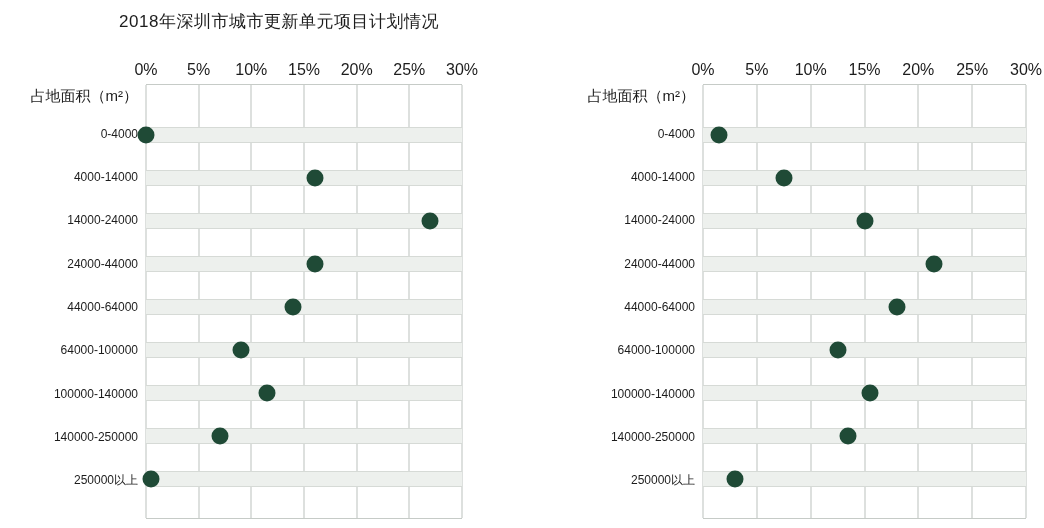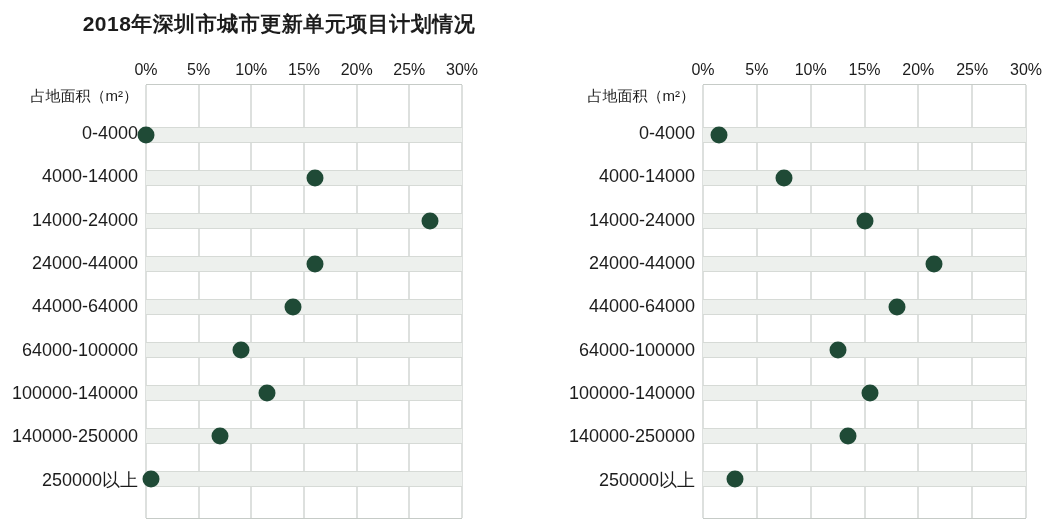--- a/index.html
+++ b/index.html
@@ -13,40 +13,40 @@
   .chart {
     width:522px; padding-top:10px;
     display:grid;
     grid-template-columns:var(--lc) 1fr var(--rm);
     grid-template-rows:44px 30px 435px;
   }
   .chart.c2018 { --lc:146px; --rm:60px; }
   .chart.c2019 { --lc:181px; --rm:18px; }
   .chart-title {
     grid-column:1/4; grid-row:1;
-    text-align:center; font-size:21px; font-weight:bold;
+    text-align:center; font-size:17px; font-weight:normal;
     letter-spacing:0.5px; color:var(--text-color,#1c1c1c);margin-left:36px;
   }
   .ticks { grid-column:2; grid-row:2; position:relative; }
   .tick {
     position:absolute; bottom:5px; transform:translateX(-50%);
     font-size:16px; white-space:nowrap;
   }
   .labels-col { grid-column:1; grid-row:3; position:relative; }
   .y-title {
     position:absolute; top:3px; right:8px;
     font-size:15px; white-space:nowrap;
   }
   .cat-labels {
     position:absolute; top:28px; bottom:17px; left:0; right:8px;
     display:flex; flex-direction:column;
   }
   .cat-label {
     flex:1; display:flex; align-items:center; justify-content:flex-end;
-    font-size:18px; white-space:nowrap;
+    font-size:12px; white-space:nowrap;
   }
   .plot {
     grid-column:2; grid-row:3; position:relative;
     border-top:1px solid var(--plot-border,#c6cbc7);
     border-bottom:1px solid var(--plot-border,#c6cbc7);
   }
   .grid { position:absolute; top:0; bottom:0; left:0; right:0; }
   .gridline {
     position:absolute; top:0; bottom:0; width:1px;
     background:var(--gridline-color,#bcc2bd);

